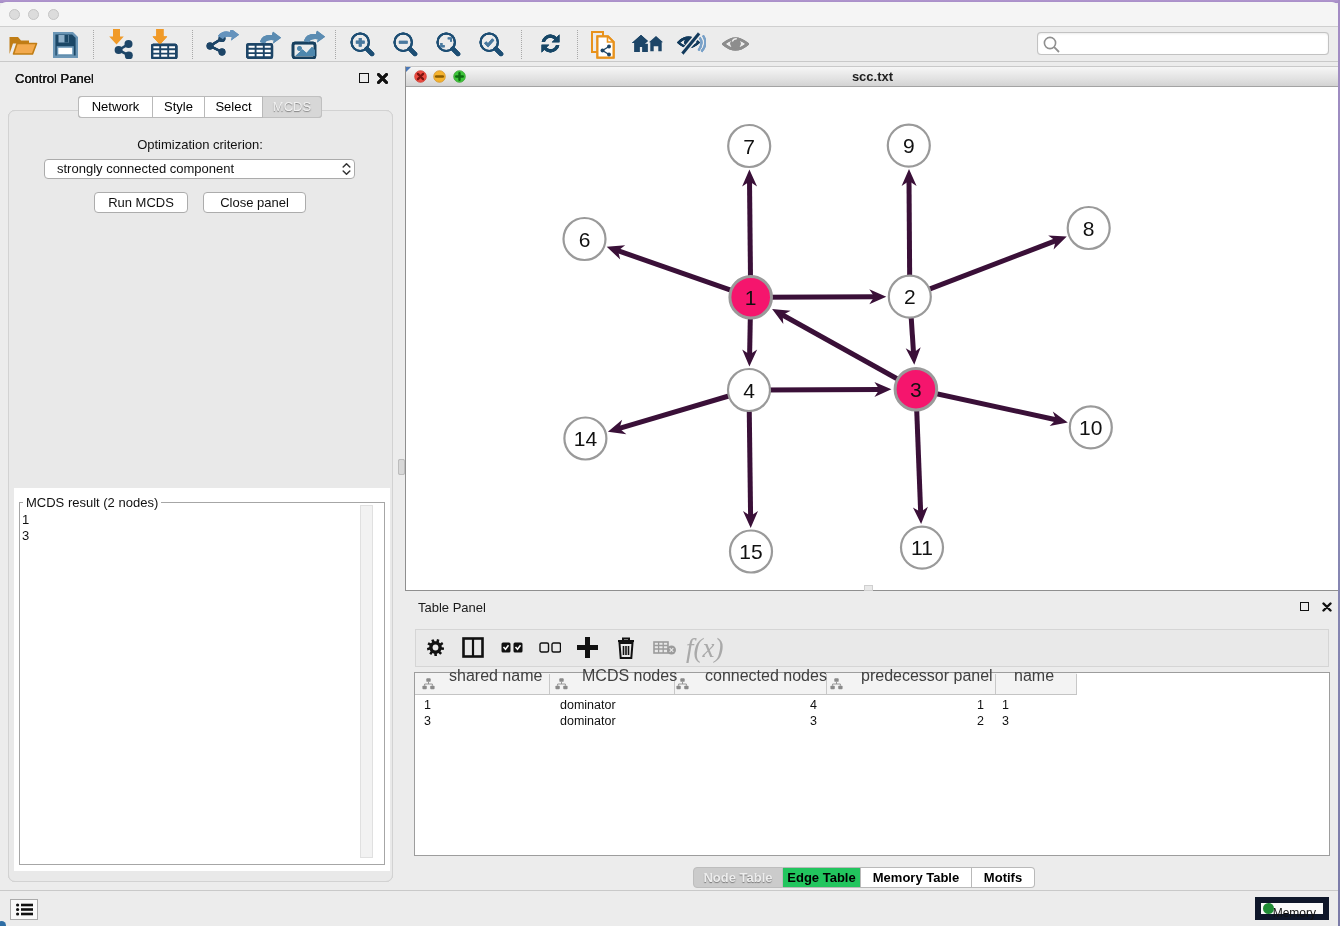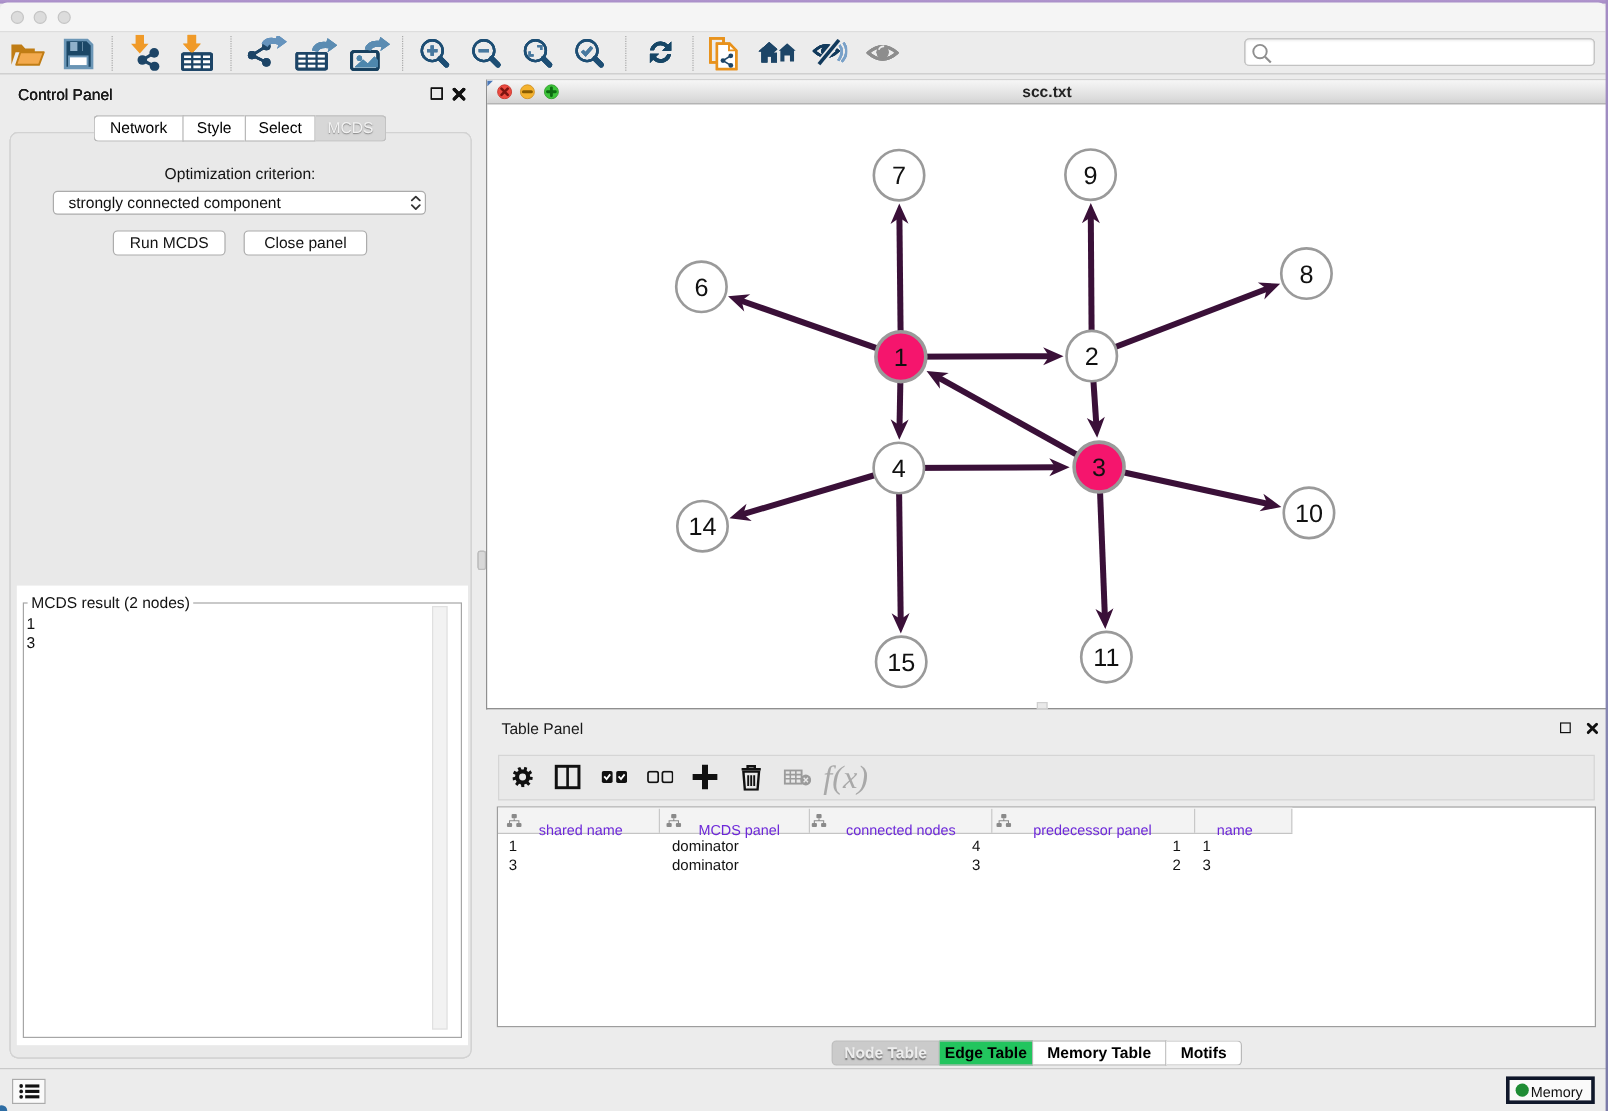--- a/index.html
+++ b/index.html
@@ -663,21 +663,21 @@
     </g>
  <circle cx="18.5" cy="9" r="4.5" fill="#9b9b9b"></circle>
  <path d="M16.7 7.2 l3.6 3.6 m0 -3.6 l-3.6 3.6" stroke="#e9e9e9" stroke-width="1.2"></path>
 </svg>
 <div class="abs" style="left:686px;top:633px;font-size:27px;font-style:italic;color:#a9a9a9;font-family:'Liberation Serif',serif">f(x)</div>
 
 <div class="abs" style="left:414px;top:672px;width:916px;height:184px;background:#fff;border:1px solid #9d9d9d"></div>
 <div class="abs" style="left:415px;top:673px;width:662px;height:22px;background:#f3f3f3;border-bottom:1px solid #c4c4c4"></div>
 <style>
 .hsep{position:absolute;top:674px;height:20px;border-left:1px solid #c8c8c8}
-.hlab{position:absolute;top:685px;font-size:12px;color:#6d28d9}
+.hlab{position:absolute;top:667px;font-size:16px;color:#404040}
 .treeic{position:absolute;top:678px}
 .cell{position:absolute;font-size:12.5px;color:#111}
 </style>
 <div class="hsep" style="left:549px"></div>
 <div class="hsep" style="left:674px"></div>
 <div class="hsep" style="left:826px"></div>
 <div class="hsep" style="left:995px"></div>
 <div class="hsep" style="left:1076px"></div>
 <svg class="treeic" style="left:422px" width="13" height="12" viewBox="0 0 15 13">
     <g fill="#8a8a8a">
@@ -689,21 +689,21 @@
   </svg>
 <div class="hlab" style="left:449px">shared name</div>
 <svg class="treeic" style="left:555px" width="13" height="12" viewBox="0 0 15 13">
     <g fill="#8a8a8a">
       <rect x="5" y="0" width="5" height="4" rx="1"></rect>
       <rect x="0.5" y="8.5" width="5" height="4" rx="1"></rect>
       <rect x="9.5" y="8.5" width="5" height="4" rx="1"></rect>
     </g>
     <path d="M7.5 4 v2.5 M3 8.5 v-2 h9 v2" stroke="#8a8a8a" fill="none"></path>
   </svg>
-<div class="hlab" style="left:582px">MCDS panel</div>
+<div class="hlab" style="left:582px">MCDS nodes</div>
 <svg class="treeic" style="left:676px" width="13" height="12" viewBox="0 0 15 13">
     <g fill="#8a8a8a">
       <rect x="5" y="0" width="5" height="4" rx="1"></rect>
       <rect x="0.5" y="8.5" width="5" height="4" rx="1"></rect>
       <rect x="9.5" y="8.5" width="5" height="4" rx="1"></rect>
     </g>
     <path d="M7.5 4 v2.5 M3 8.5 v-2 h9 v2" stroke="#8a8a8a" fill="none"></path>
   </svg>
 <div class="hlab" style="left:705px">connected nodes</div>
 <svg class="treeic" style="left:830px" width="13" height="12" viewBox="0 0 15 13">
@@ -740,15 +740,15 @@
 <svg class="icon" style="left:16px;top:903px" width="17" height="13" viewBox="0 0 17 13">
  <g fill="#111">
       <circle cx="1.6" cy="2" r="1.6"></circle>
       <circle cx="1.6" cy="6.5" r="1.6"></circle>
       <circle cx="1.6" cy="11" r="1.6"></circle>
       <rect x="5" y="0.7" width="12" height="2.6"></rect>
       <rect x="5" y="5.2" width="12" height="2.6"></rect>
       <rect x="5" y="9.7" width="12" height="2.6"></rect>
     </g>
 </svg>
-<div class="abs" style="left:1255px;top:897px;width:74px;height:23px;background:#fafafa;border:3px solid #0f172a;font-size:12px;color:#111;text-align:right;line-height:21px;padding-right:7px">Memory</div>
+<div class="abs" style="left:1255px;top:897px;width:74px;height:23px;background:#fafafa;border:6px solid #0f172a;font-size:12px;color:#111;text-align:right;line-height:21px;padding-right:7px">Memory</div>
 <div class="abs" style="left:1263px;top:903px;width:11px;height:11px;border-radius:50%;background:#1f8c35"></div>
 <div class="abs" style="left:-3px;top:921px;width:9px;height:9px;border-radius:50%;background:#2e6da4"></div>
 
 </body></html>

